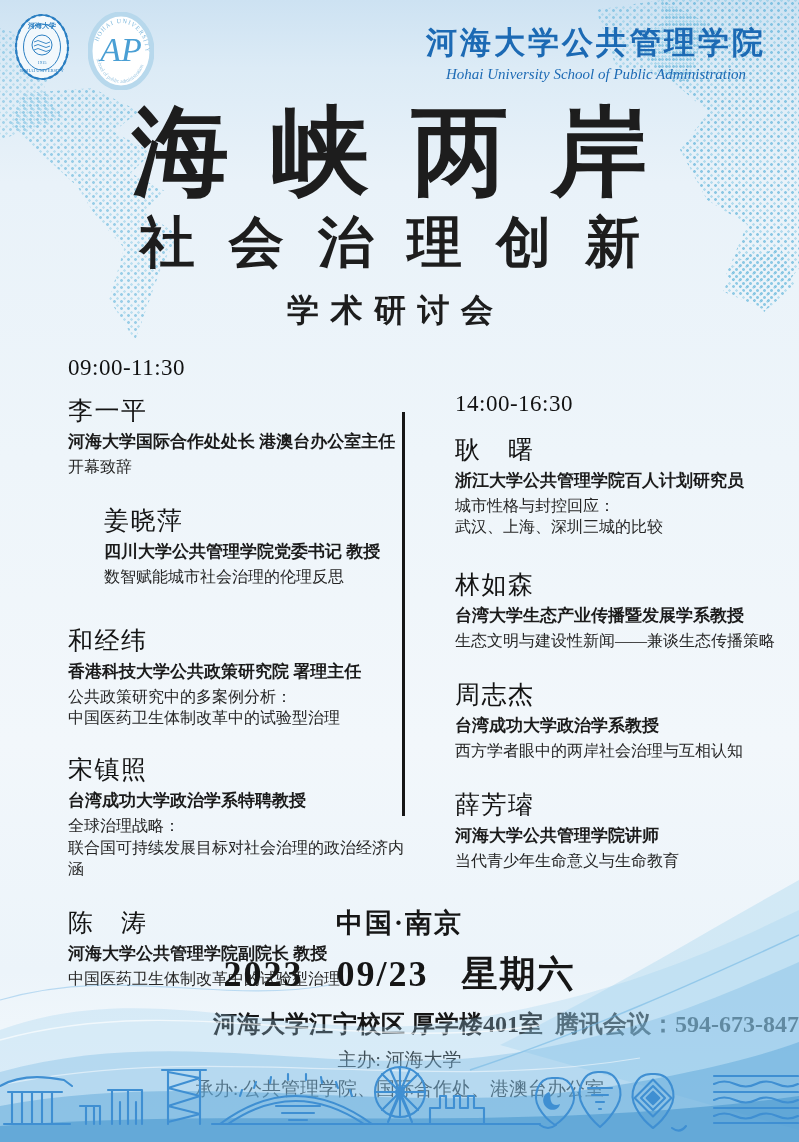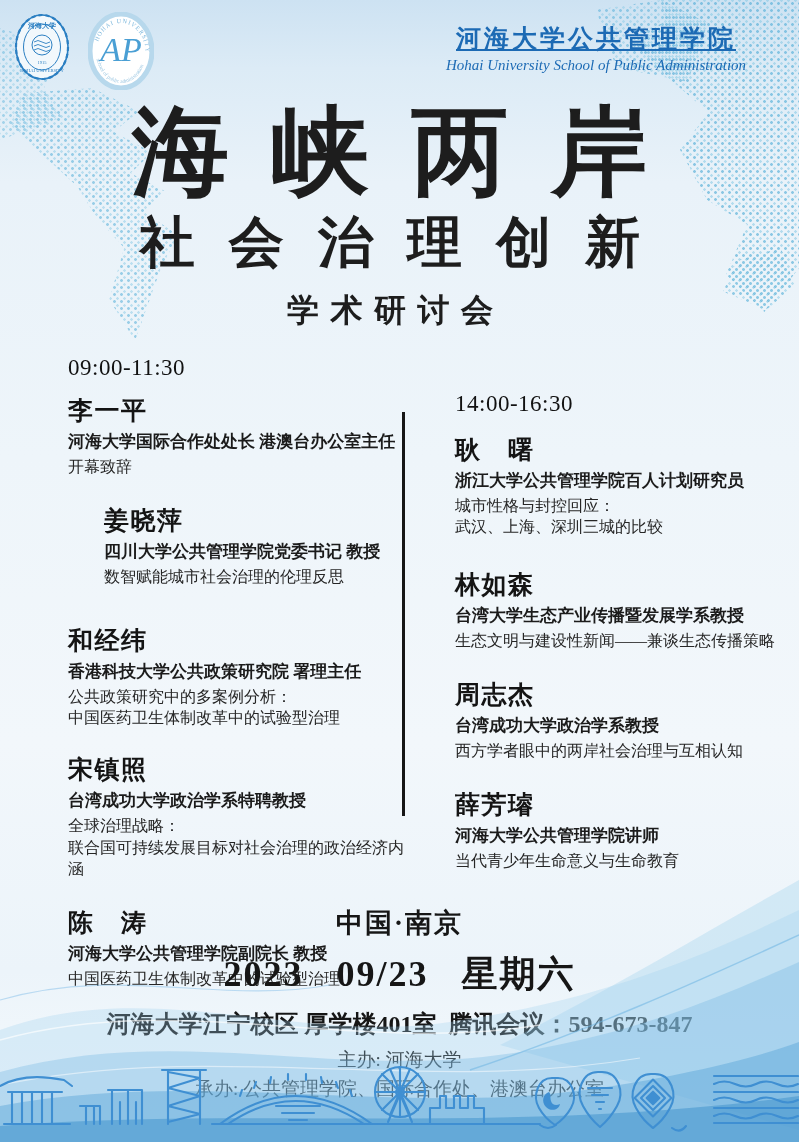--- a/index.html
+++ b/index.html
@@ -20,48 +20,48 @@
   .dots-topcenter{left:596px;top:0;width:112px;height:82px;opacity:.6;
     clip-path:polygon(0 12%,58% 0,100% 28%,82% 100%,18% 82%);}
   .dots-topleft{left:0;top:28px;width:62px;height:112px;opacity:.5;
     clip-path:polygon(0 0,100% 18%,70% 55%,100% 80%,0 100%);}
   .dots-aus{right:4px;top:248px;width:72px;height:62px;opacity:.68;
     clip-path:polygon(20% 20%,80% 0,100% 60%,60% 100%,0 70%);}
 
   
   .header-logos{position:absolute;left:14px;top:12px;display:flex;gap:18px;align-items:flex-start;}
   .school-name{position:absolute;right:12px;top:22px;width:382px;text-align:center;color:#1c6ab4;}
-  .school-name .cn{font-size:25px;font-weight:900;letter-spacing:3px;white-space:nowrap;text-decoration:underline;}
+  .school-name .cn{font-size:31px;font-weight:900;letter-spacing:3px;white-space:nowrap;}
   .school-name .en{font-size:15px;margin-top:2px;white-space:nowrap;font-style:italic;}
 
   
   .main-title{position:absolute;left:0;top:104px;width:780px;text-align:center;color:#1d1d1d;}
   .title-l1{font-size:97px;font-weight:900;letter-spacing:.44em;margin-right:-.44em;line-height:1.0;}
   .title-l2{font-size:55px;font-weight:900;letter-spacing:.62em;margin-right:-.62em;line-height:1.0;margin-top:14px;}
   .title-l3{font-size:32px;font-weight:900;letter-spacing:.36em;margin-right:-.36em;line-height:1.0;margin-top:24px;}
 
   
   .col{position:absolute;color:#151515;}
   .col-left{left:68px;top:342px;width:340px;}
   .col-right{left:455px;top:378px;width:335px;}
   .time-label{font-size:23px;letter-spacing:.5px;color:#121212;margin-top:13px;}
   .col-left .time-label{margin-bottom:16px;}
   .col-right .time-label{margin-bottom:19px;}
   .speaker-block{margin-bottom:30px;}
-  .speaker-name{font-size:25px;font-weight:700;letter-spacing:1.5px;color:#141414;line-height:1.15;}
+  .speaker-name{font-size:25px;font-weight:400;letter-spacing:1.5px;color:#141414;line-height:1.15;}
   .speaker-affiliation{font-size:17px;font-weight:700;color:#1b1b1b;margin-top:5px;line-height:1.25;}
   .speaker-topic{font-size:16px;color:#262626;margin-top:4px;line-height:1.32;white-space:pre-line;}
   .mb34{margin-bottom:34px;} .mb40{margin-bottom:40px;margin-left:36px;} .mb28{margin-bottom:28px;}
   .divider{position:absolute;left:402px;top:412px;width:3px;height:404px;background:#161616;}
 
   
   .footer{position:absolute;left:0;top:905px;width:799px;text-align:center;color:#161616;}
   .footer-city{font-size:27px;font-weight:900;letter-spacing:2px;}
   .footer-date{font-size:36px;font-weight:900;margin-top:9px;white-space:pre;letter-spacing:2px;}
-  .footer-venue{font-size:24px;font-weight:900;margin-top:9px;white-space:pre;}
+  .footer-venue{font-size:24px;font-weight:900;margin-top:9px;white-space:pre;text-align:right;}
   .footer-host{font-size:19px;margin-top:7px;}
   .footer-organizer{font-size:19px;margin-top:3px;}
 
   .waves{position:absolute;left:0;bottom:0;width:799px;height:262px;}
   .skyline{position:absolute;left:0;top:1062px;width:799px;height:76px;}
 </style>
 </head>
 <body>
 
 <div class="poster">

